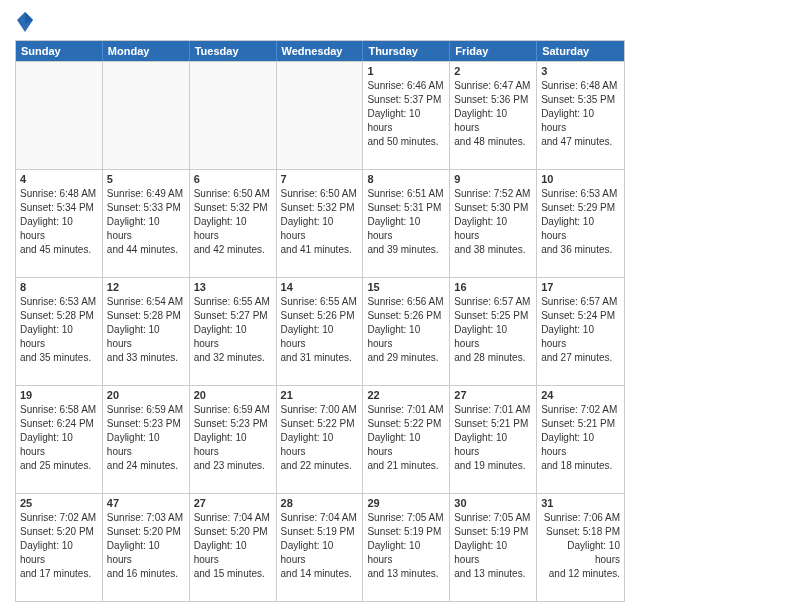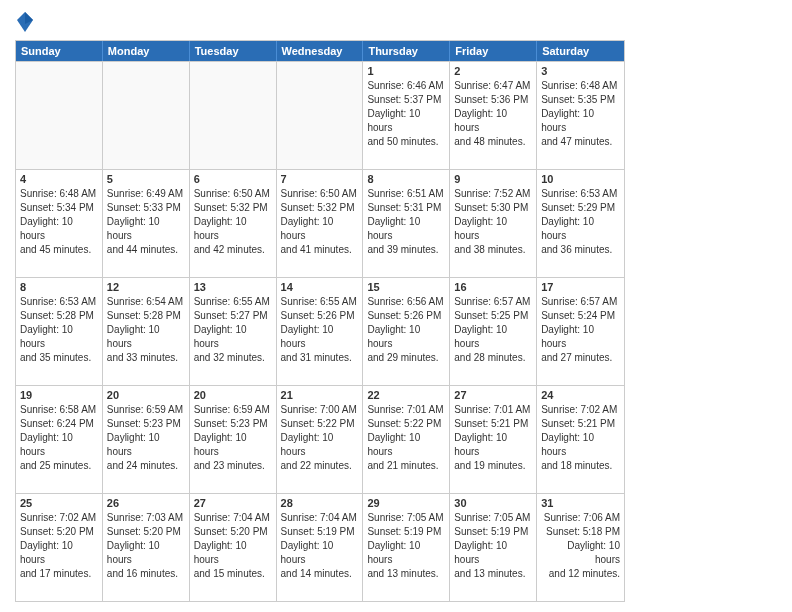--- a/index.html
+++ b/index.html
@@ -333,21 +333,21 @@
         </div>
         <div class="cal-row">
           <div class="cal-cell">
             <span class="day-num">25</span>
             <div class="day-info" style="white-space: pre-line;">Sunrise: 7:02 AM
 Sunset: 5:20 PM
 Daylight: 10 hours
 and 17 minutes.</div>
           </div>
           <div class="cal-cell">
-            <span class="day-num">26</span>
+            <span class="day-num">47</span>
             <div class="day-info" style="white-space: pre-line;">Sunrise: 7:03 AM
 Sunset: 5:20 PM
 Daylight: 10 hours
 and 16 minutes.</div>
           </div>
           <div class="cal-cell">
             <span class="day-num">27</span>
             <div class="day-info" style="white-space: pre-line;">Sunrise: 7:04 AM
 Sunset: 5:20 PM
 Daylight: 10 hours

